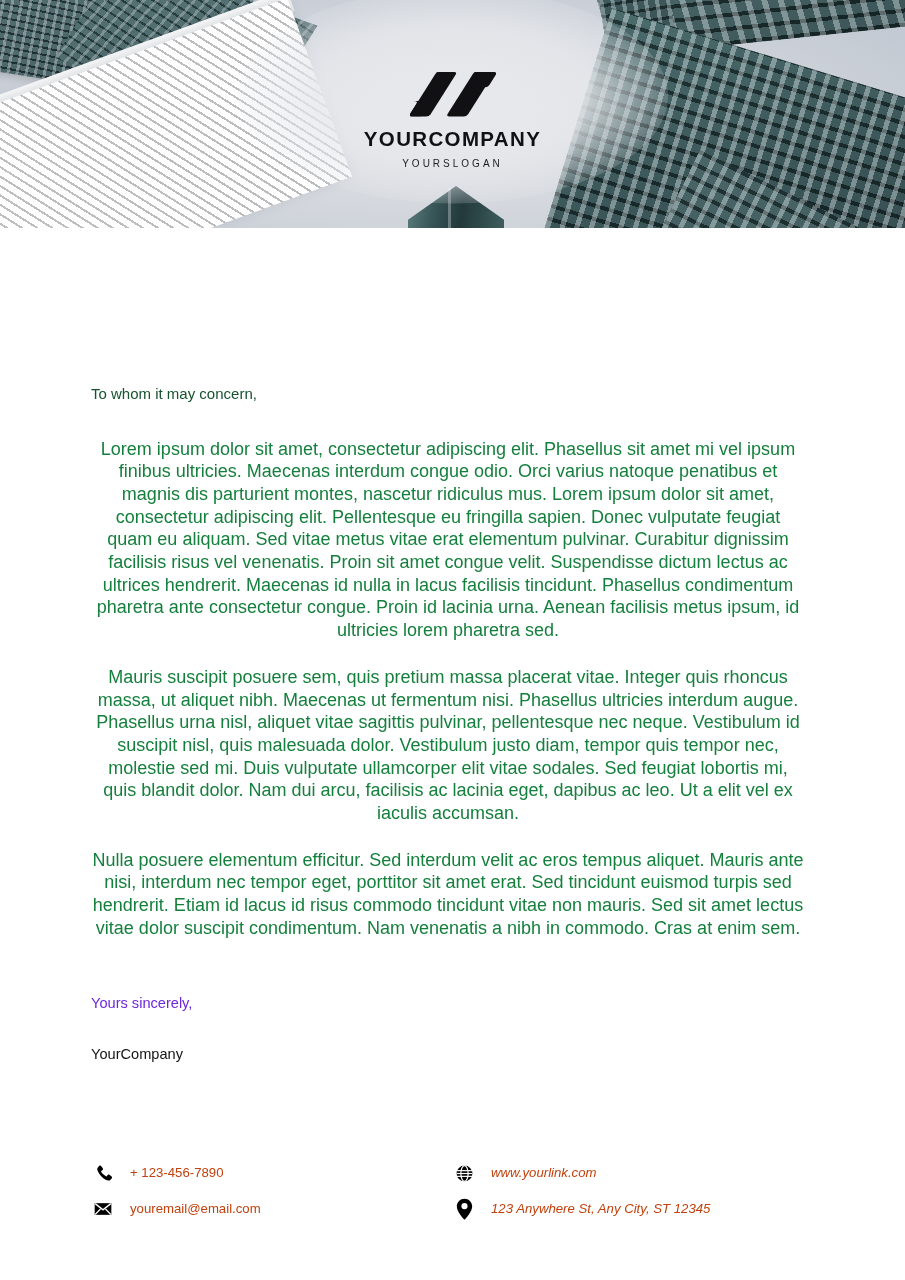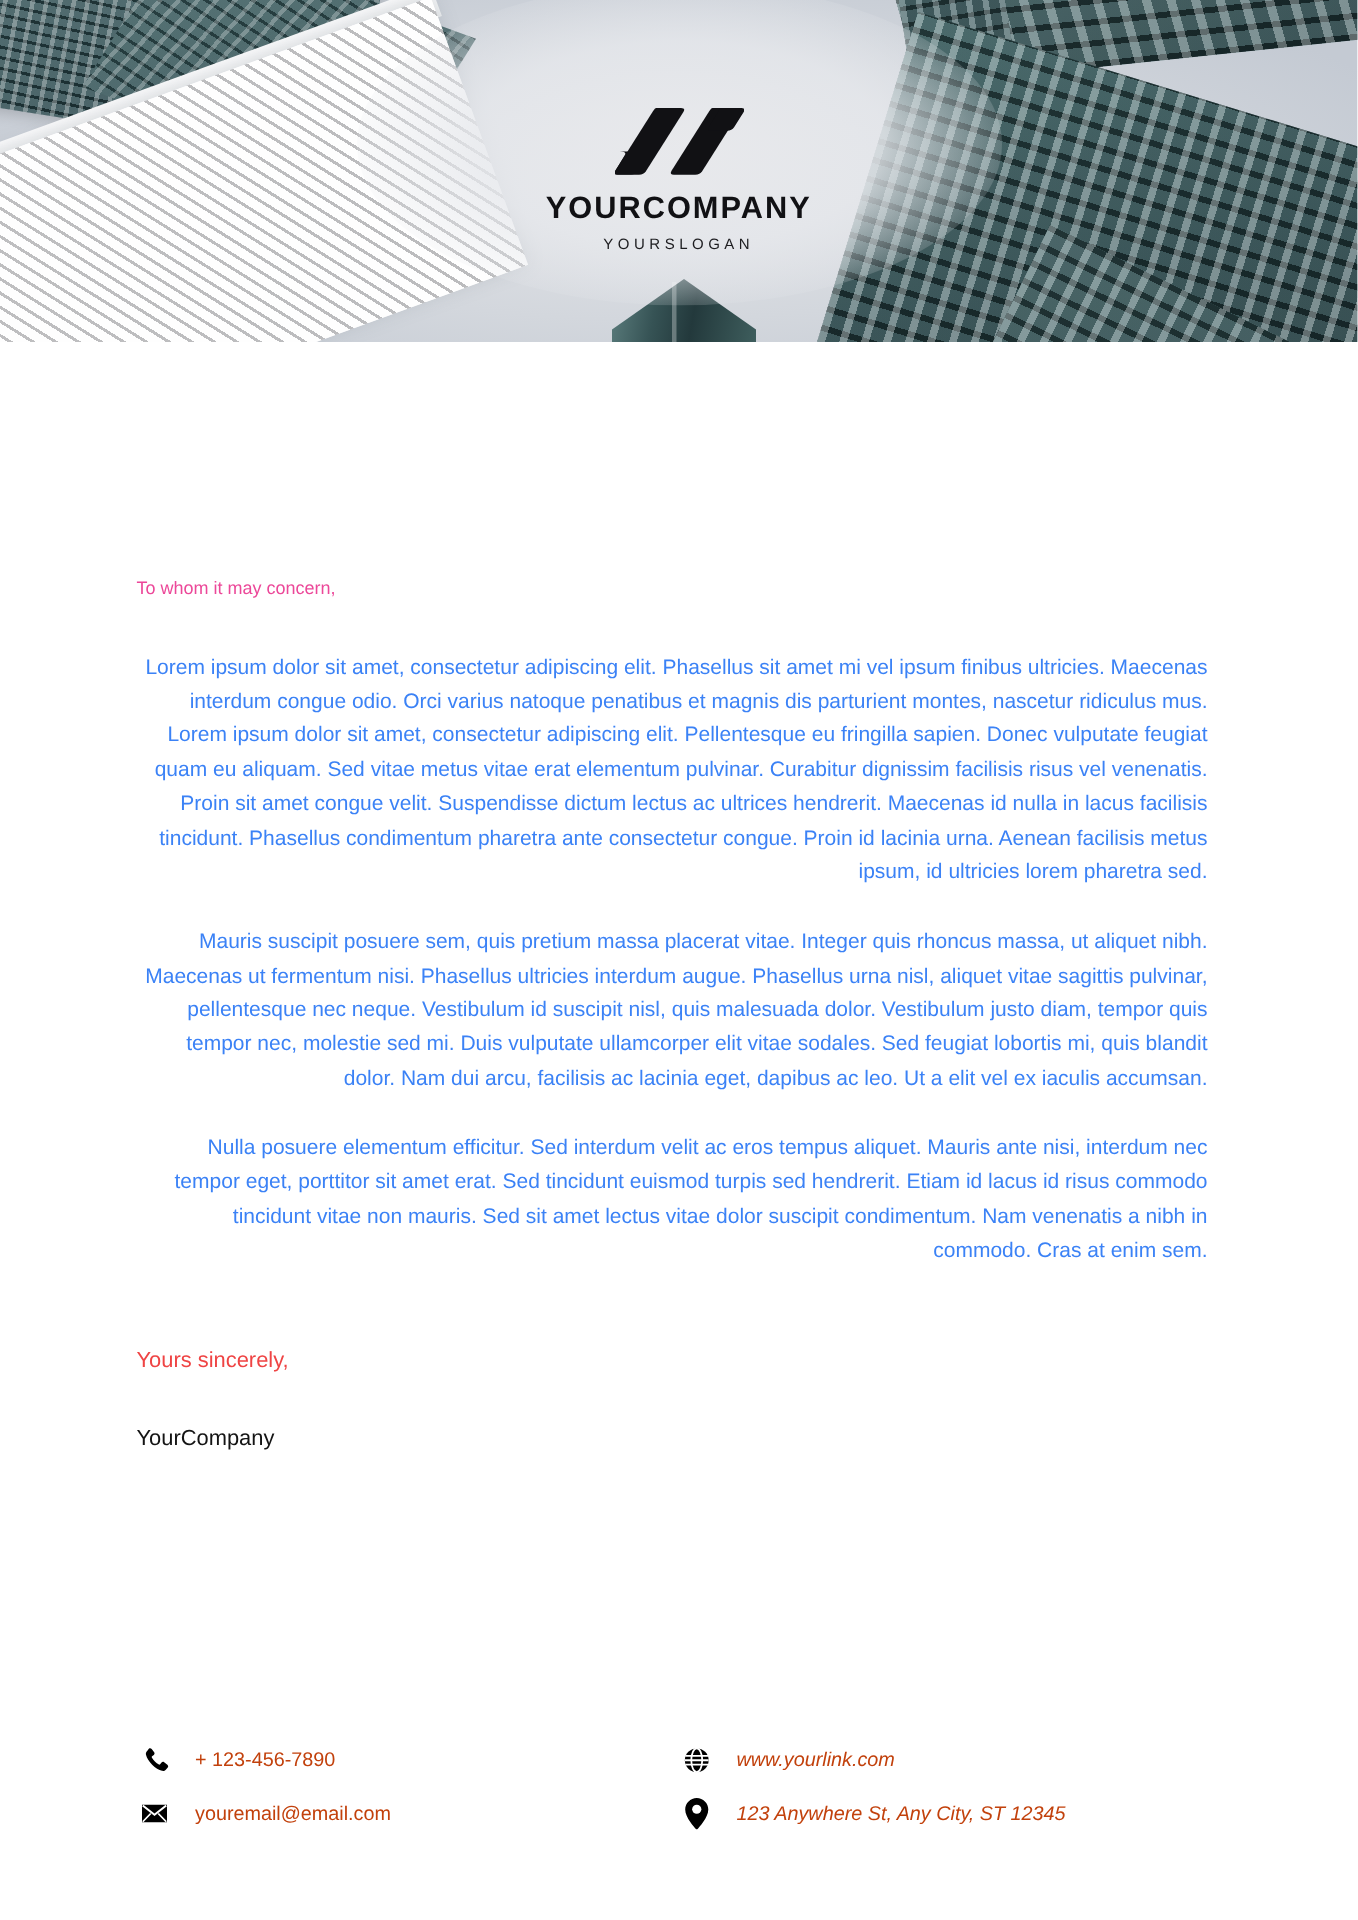--- a/index.html
+++ b/index.html
@@ -237,36 +237,36 @@
   }
 
   
   .letter-body {
     position: absolute;
     left: 91px;
     top: 383px;
     width: 714px;
   }
   .salutation {
-    font-size: 12px;
+    font-size: 15px;
     line-height: 1.5;
-    color: #ec4899;
+    color: #14532d;
     margin: 0 0 32px 0;
   }
   .para {
-    font-size: 14px;
+    font-size: 18px;
     line-height: 22.7px;
-    color: #3b82f6;
+    color: #15803d;
     margin: 0 0 24px 0;
-    text-align: right;
+    text-align: center;
   }
   .closing {
     font-size: 14.6px;
     line-height: 1.5;
-    color: #ef4444;
+    color: #6d28d9;
     margin: 53px 0 0 0;
   }
   .signature {
     font-size: 14.6px;
     line-height: 1.5;
     color: #141414;
     margin: 30px 0 0 0;
   }
 
   

